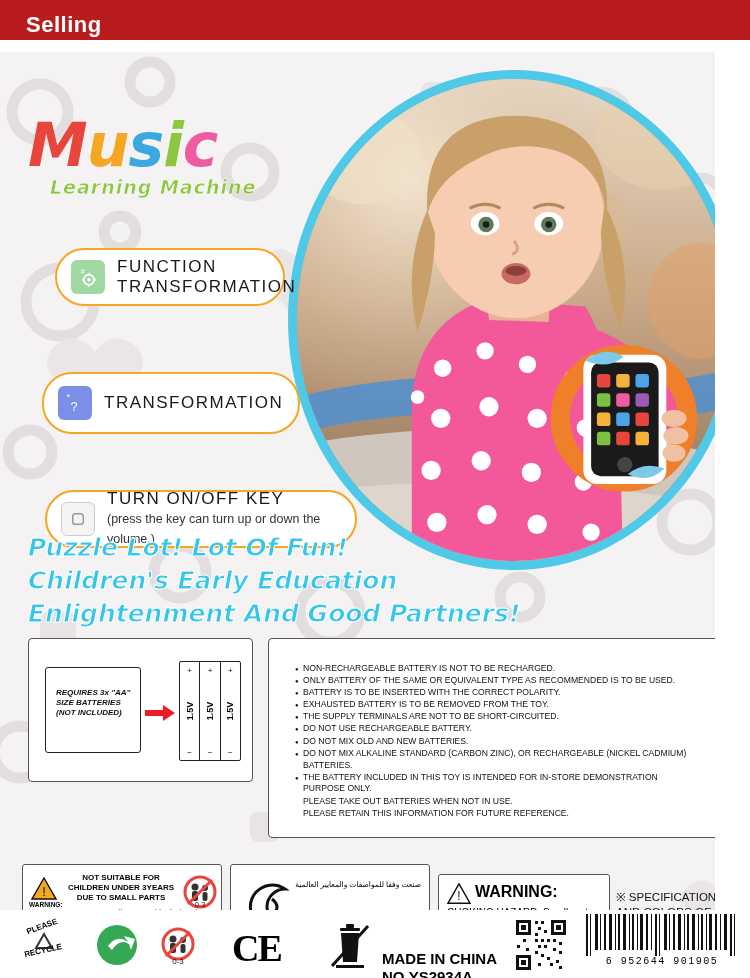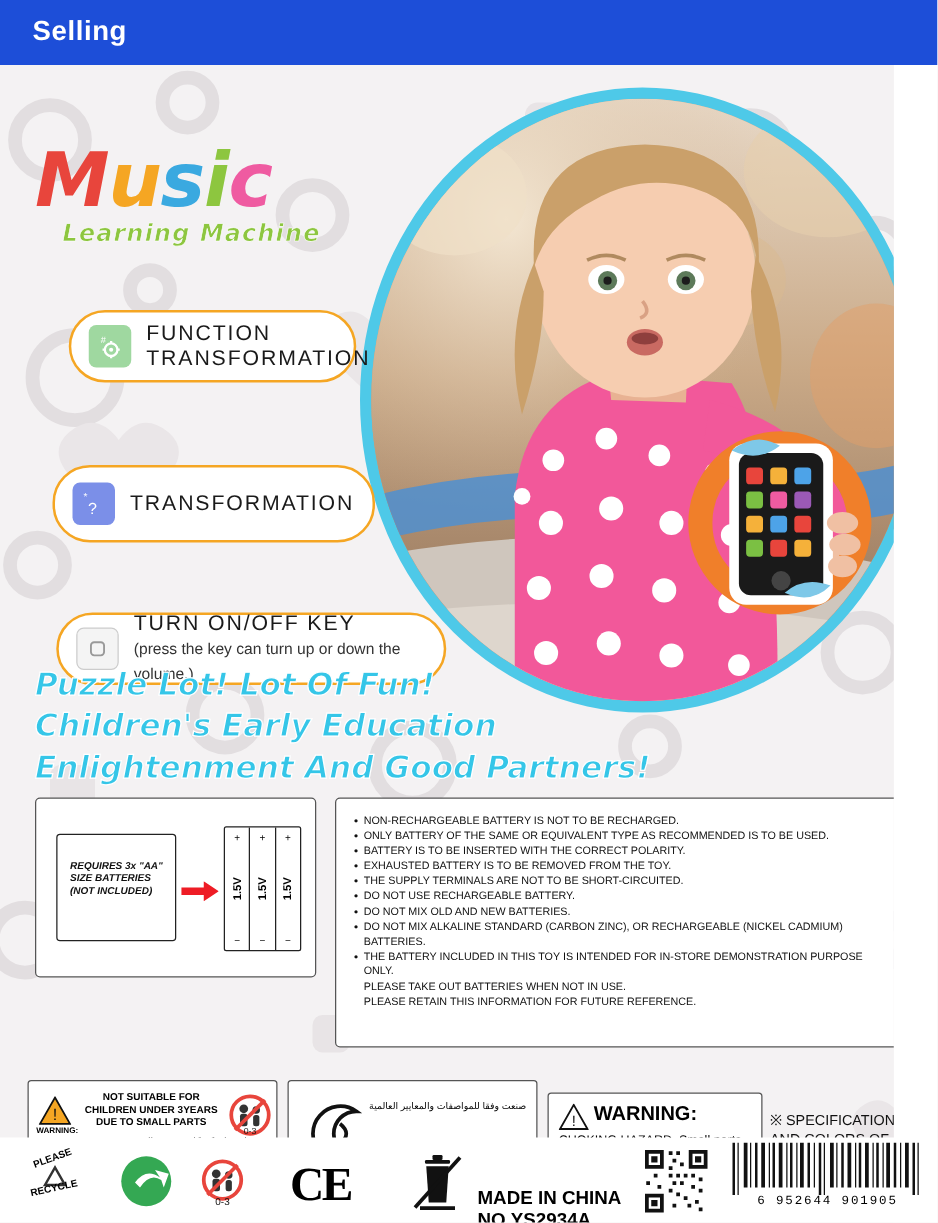--- a/index.html
+++ b/index.html
@@ -7,22 +7,22 @@
   body {
     width:750px; height:978px;
     font-family:"Liberation Sans", sans-serif;
     background:#ffffff;
     position:relative;
     overflow:hidden;
   }
 
   
   .banner {
-    position:absolute; left:0; top:0; width:750px; height:52px;
-    background:#1d4ed8;
+    position:absolute; left:0; top:0; width:750px; height:40px;
+    background:#b91c1c;
   }
   .banner-label {
     position:absolute; left:26px; top:12px;
     color:#ffffff; font-weight:bold; font-size:22px;
     letter-spacing:0.5px;
   }
 
   
   .package {
     position:absolute; left:0; top:52px; width:715px; height:926px;
@@ -119,21 +119,21 @@
   .cell-minus { position:absolute; left:50%; bottom:3px; transform:translateX(-50%); font-size:8px; }
   .arrow-red {
     position:absolute; left:116px; top:66px; width:30px; height:16px;
   }
 
   .warn-box {
     position:absolute; left:268px; top:586px; width:454px; height:200px;
     background:#ffffff; border:1px solid #555; border-radius:4px;
     padding:8px 10px;
   }
-  .warn-box ul { margin:4px; padding:0; list-style:none; }
+  .warn-box ul { margin:16px; padding:0; list-style:none; }
   .warn-box li {
     font-size:8.6px; line-height:11.6px; color:#111;
     position:relative; padding-left:8px; margin-bottom:0.5px;
   }
   .warn-box li::before {
     content:"\25CF"; position:absolute; left:0; top:0; font-size:6px; line-height:12px;
   }
   .warn-box li.nodot { padding-left:8px; }
   .warn-box li.nodot::before { content:""; }
 

